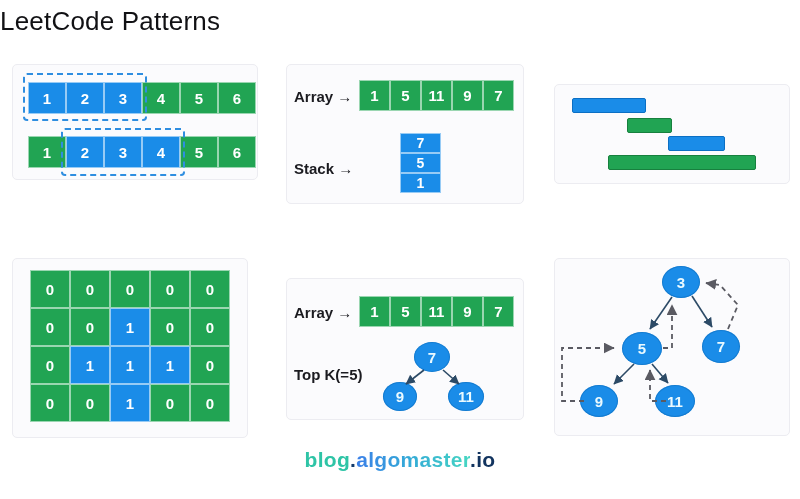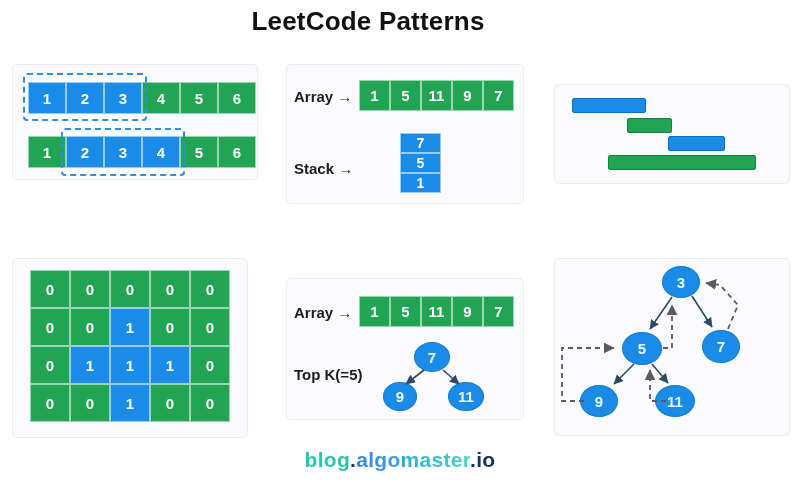--- a/index.html
+++ b/index.html
@@ -7,22 +7,21 @@
     width: 800px; height: 499px;
     background: #ffffff;
     font-family: "Liberation Sans", sans-serif;
     overflow: hidden;
   }
   .page { position: relative; width: 800px; height: 499px; background:#fff; }
 
   
   .title {
     position: absolute; left: 0; top: 6px; width: 736px;
-    text-align: center;
-    font-size: 26px; font-weight: bold; color: #111114;
+    font-size: 26px; font-weight: normal; color: #111114;
     letter-spacing: .2px;
   }
 
   
   .panel {
     position: absolute;
     background: #fbfbfd;
     border: 1px solid #ececf1;
     border-radius: 5px;
   }

